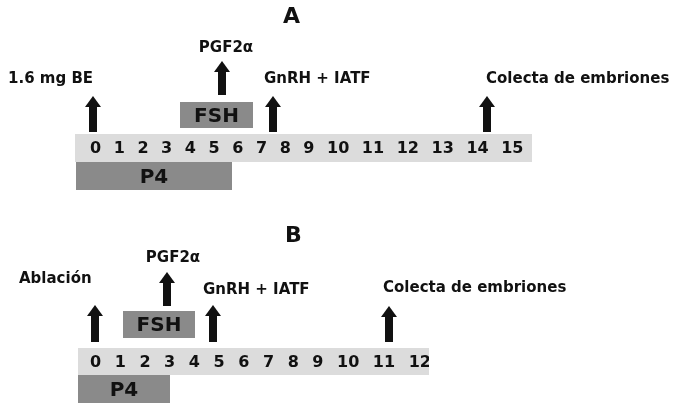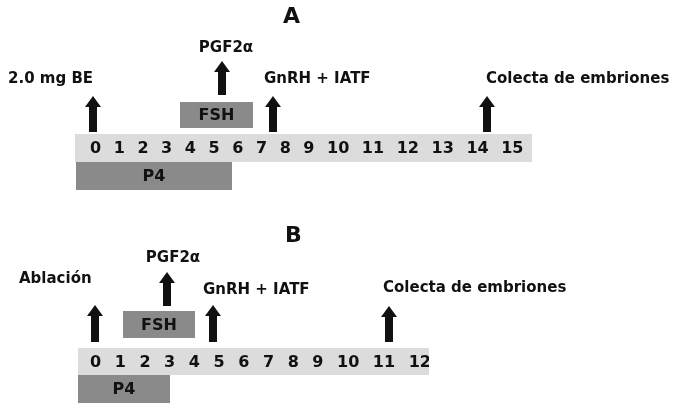--- a/index.html
+++ b/index.html
@@ -37,21 +37,21 @@
     border-right:8px solid transparent;
     border-bottom:11px solid var(--ink,#111);
   }
   .arrow-shaft{
     width:8px;
     background:var(--ink,#111);
   }
   .gray-box{
     position:absolute;
     background:var(--box,#8a8a8a);
-    font-size:16px;font-weight:bold;
+    font-size:20px;font-weight:bold;
     text-align:center;
     color:var(--ink,#111);
     white-space:nowrap;
   }
   .timeline-bar{
     position:absolute;
     background:var(--bar,#dcdcdc);
     font-size:16px;font-weight:bold;
     color:var(--ink,#111);
     white-space:nowrap;
@@ -61,21 +61,21 @@
   .tl-b{word-spacing:8px;padding-left:12px;line-height:27px;}
 </style>
 </head>
 <body>
 
 <div class="figure">
 
   <section>
     <div class="panel-title" style="left:283px;top:5px">A</div>
 
-    <div class="event-label" style="left:8px;top:70px">2.0 mg BE</div>
+    <div class="event-label" style="left:8px;top:70px">1.6 mg BE</div>
 
     <div class="event-label centered" style="left:186px;top:39px;width:80px">PGF2α</div>
 
     <div class="event-label" style="left:264px;top:70px">GnRH + IATF</div>
 
     <div class="event-label" style="left:486px;top:70px">Colecta de embriones</div>
 
     <div class="arrow" style="left:84px;top:96px">
       <div class="arrow-head"></div>
       <div class="arrow-shaft" style="height:25px"></div>

